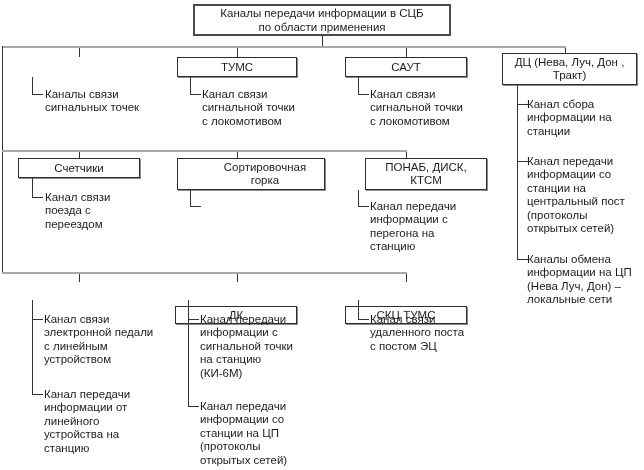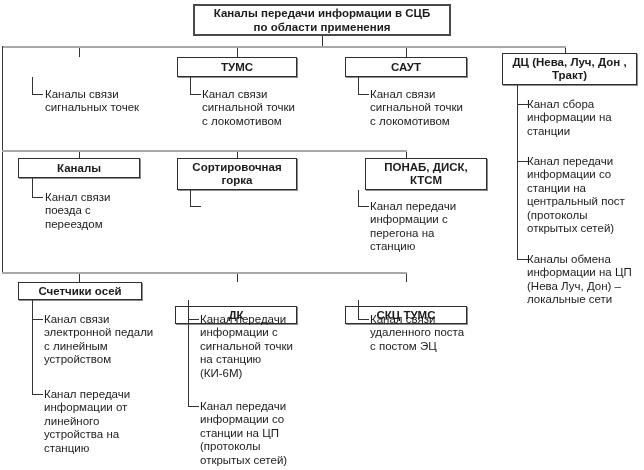--- a/index.html
+++ b/index.html
@@ -9,21 +9,21 @@
   }
   
   .hl{position:absolute;height:2px;background:#a8a8a8;}
   .vl{position:absolute;width:1px;background:#333;}
   .elb{position:absolute;height:1px;width:11px;background:#333;}
   
   .box{
     position:absolute;background:#fff;border:1px solid #2e2e2e;
     box-shadow:1px 1px 0 #8c8c8c;
     display:flex;align-items:center;justify-content:center;text-align:center;
-    font-weight:bold;font-size:11.5px;line-height:13px;white-space:pre-line;
+    font-weight:normal;font-size:11.5px;line-height:13px;white-space:pre-line;
   }
   .title-box{border:2px solid #4a4a4a;box-shadow:none;line-height:14px;}
   
   .item{
     position:absolute;font-size:11.5px;line-height:13.4px;white-space:pre-line;
     width:140px;
   }
   .item.narrow{width:116px;}
 </style>
 </head>
@@ -82,42 +82,41 @@
 станции на
 центральный пост
 (протоколы
 открытых сетей)</div>
   <div class="elb" style="left:517px;top:259px;"></div>
   <div class="item narrow" style="left:527px;top:253px;">Каналы обмена
 информации на ЦП
 (Нева Луч, Дон) –
 локальные сети</div>
 
-  <div class="box" style="left:18px;top:158px;width:120px;height:18px;">Каналы</div>
+  <div class="box" style="left:18px;top:158px;width:120px;height:18px;">Счетчики</div>
   <div class="vl" style="left:32px;top:178px;height:19px;"></div>
   <div class="elb" style="left:32px;top:197px;"></div>
   <div class="item" style="left:45px;top:191px;">Канал связи
 поезда с
 переездом</div>
 
-  <div class="box" style="left:177px;top:158px;width:118px;height:30px;">Сортировочная
+  <div class="box" style="left:177px;top:158px;width:118px;height:30px;padding-left:28px;">Сортировочная
 горка</div>
   <div class="vl" style="left:190px;top:190px;height:16px;"></div>
   <div class="elb" style="left:190px;top:206px;"></div>
 
   <div class="box" style="left:345px;top:158px;width:120px;height:30px;margin-left:20px;">ПОНАБ, ДИСК,
 КТСМ</div>
   <div class="vl" style="left:358px;top:190px;height:16px;"></div>
   <div class="elb" style="left:358px;top:206px;"></div>
   <div class="item" style="left:370px;top:200px;">Канал передачи
 информации с
 перегона на
 станцию</div>
 
-  <div class="box" style="left:18px;top:282px;width:122px;height:16px;">Счетчики осей</div>
   <div class="vl" style="left:32px;top:300px;height:94px;"></div>
   <div class="elb" style="left:32px;top:319px;"></div>
   <div class="item" style="left:44px;top:313px;">Канал связи
 электронной педали
 с линейным
 устройством</div>
   <div class="elb" style="left:32px;top:394px;"></div>
   <div class="item" style="left:44px;top:388px;">Канал передачи
 информации от
 линейного

